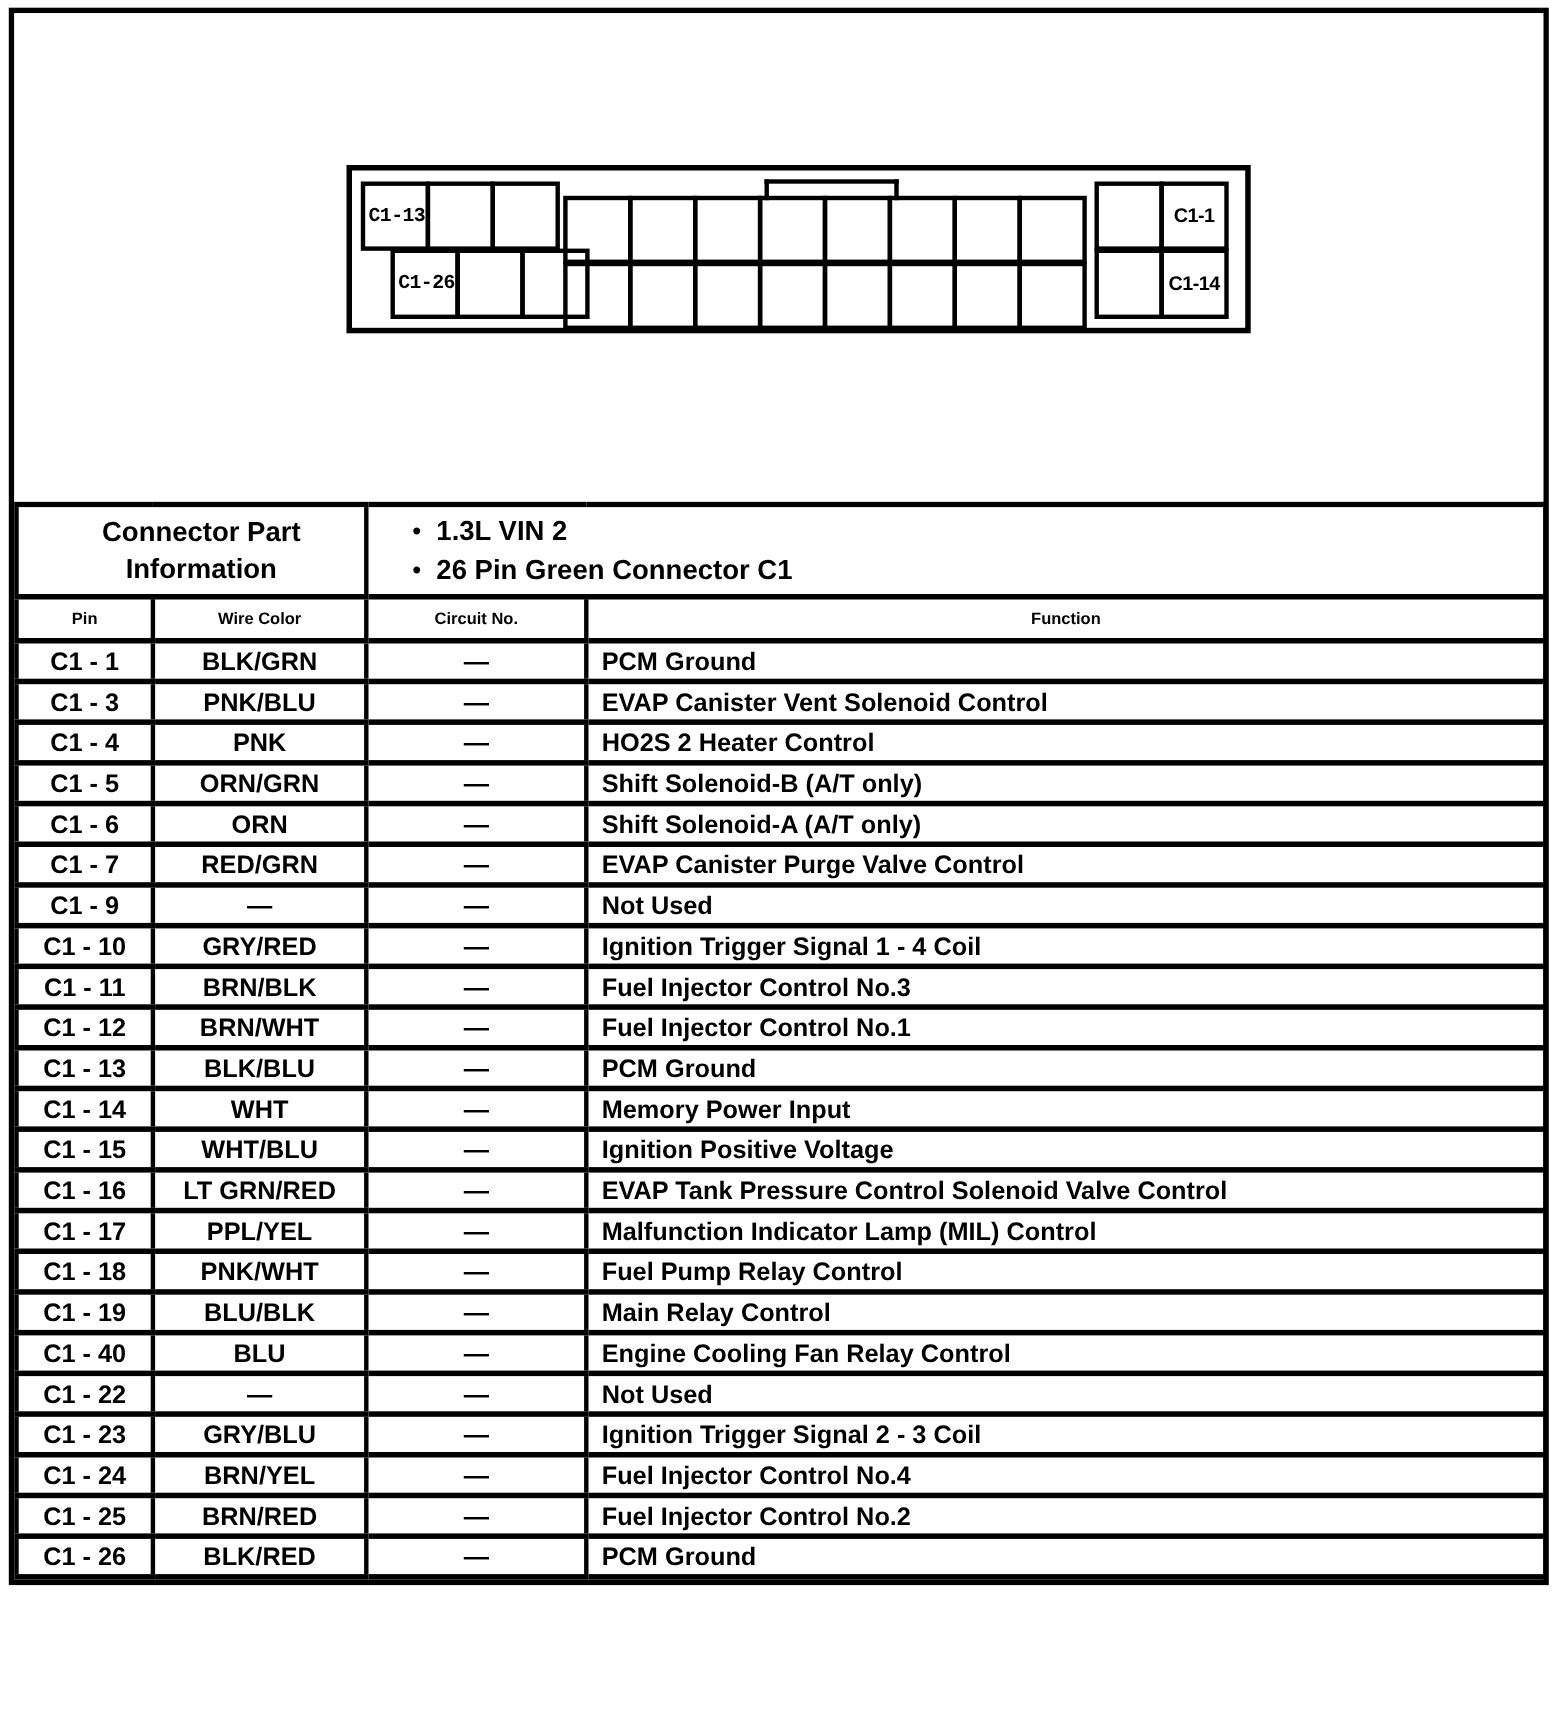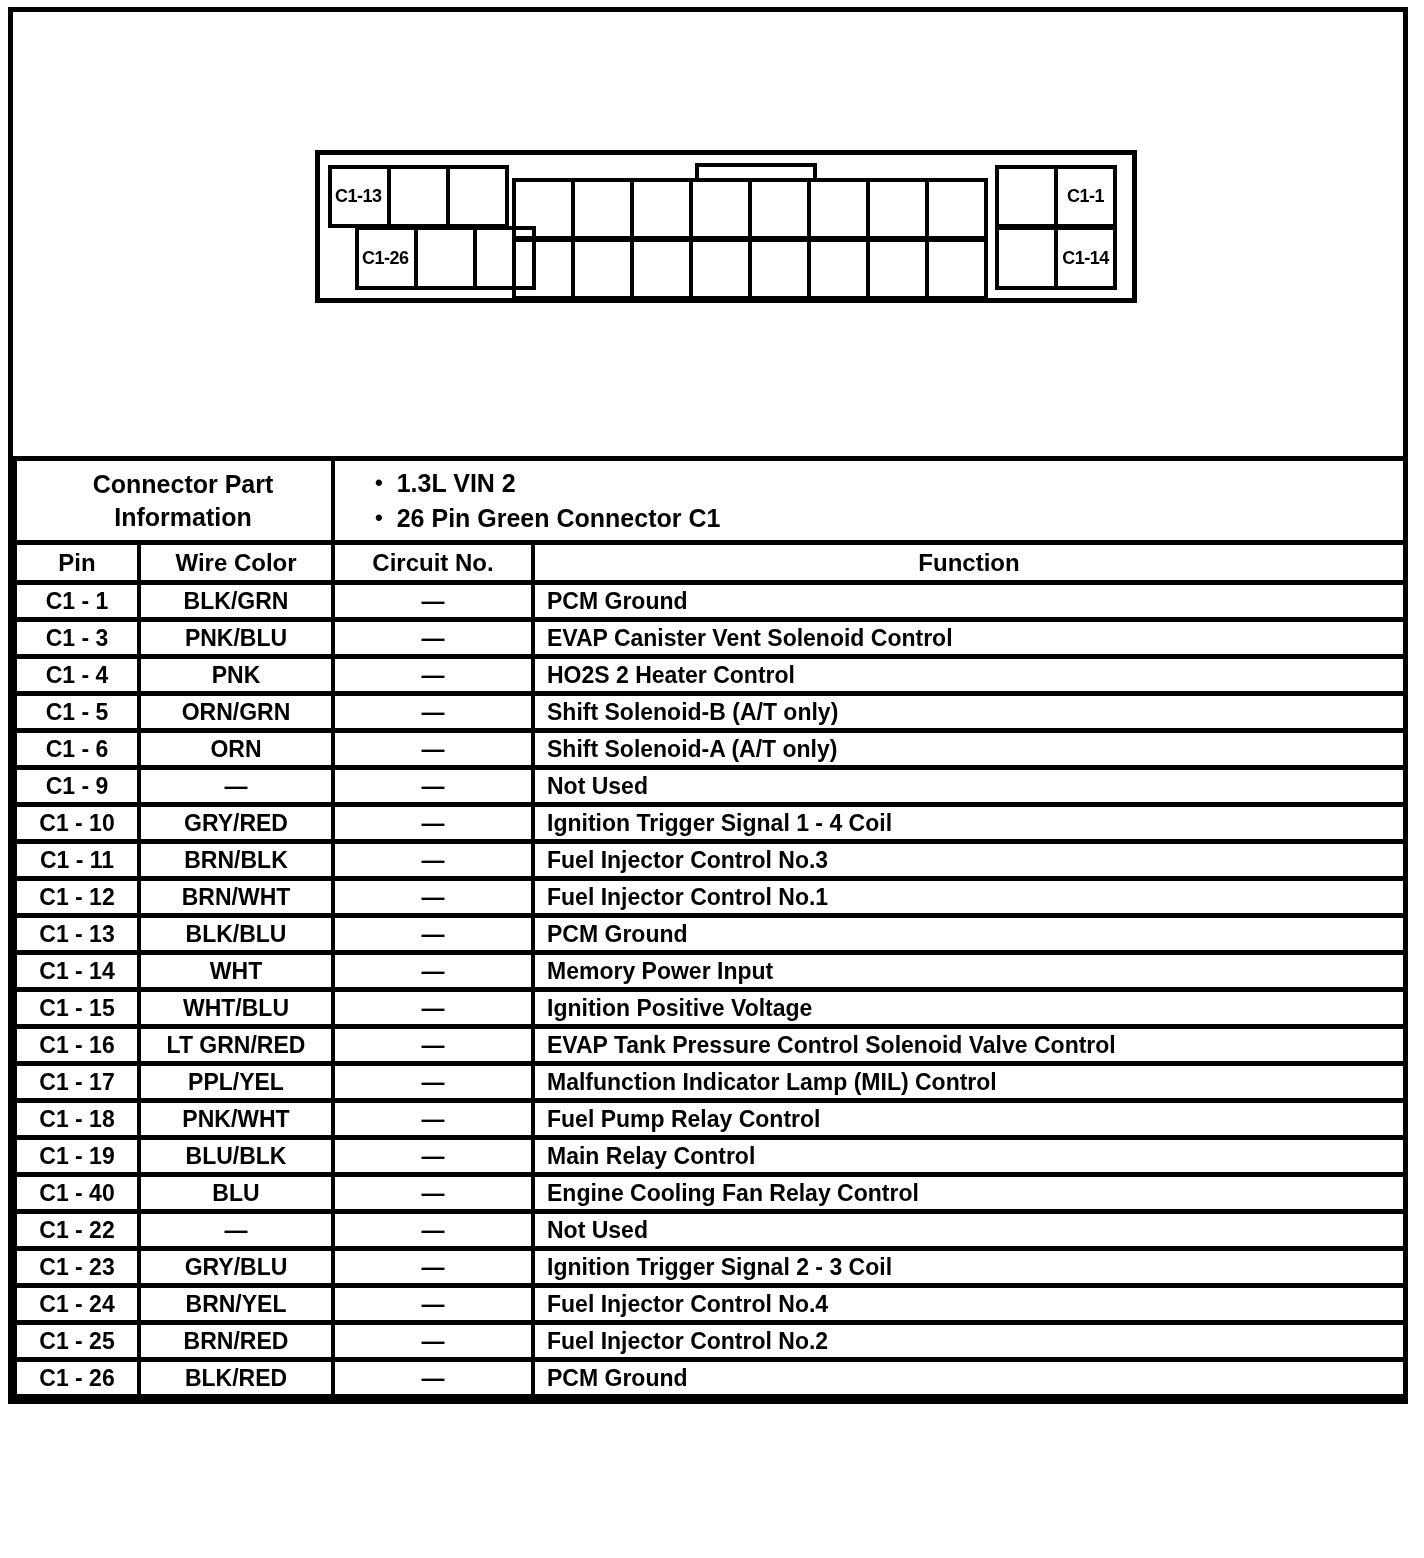--- a/index.html
+++ b/index.html
@@ -38,21 +38,21 @@
     border: 4px solid #000;
     margin-left: -4px;
     display: flex;
     align-items: center;
     justify-content: center;
     font-weight: bold;
     font-size: 18px;
     letter-spacing: -0.5px;
     white-space: nowrap;
   }
-  .pin-cell:first-child { margin-left: 0; }
+  .pin-cell:first-child { margin-left: 0; font-family: Liberation Mono, monospace; }
   .pin-cell.lbl-left { justify-content: flex-start; padding-left: 3px; }
   .g-left-top     { left: 315px; top: 153px; height: 63px; }
   .g-left-bottom  { left: 315px; top: 214px; height: 64px; padding-left: 27px; }
   .g-middle-top   { left: 499px; top: 166px; height: 62px; }
   .g-middle-bottom{ left: 499px; top: 226px; height: 62px; }
   .g-right-top    { left: 982px; top: 153px; height: 63px; align-items: center; }
   .g-right-bottom { left: 982px; top: 214px; height: 64px; }
   .g-left-top .pin-cell, .g-left-bottom .pin-cell,
   .g-right-top .pin-cell, .g-right-bottom .pin-cell { height: 100%; }
   .g-middle-top .pin-cell, .g-middle-bottom .pin-cell { height: 100%; }
@@ -75,21 +75,21 @@
     border-bottom-width: 5px;
     font-weight: bold;
     text-align: center;
     vertical-align: middle;
     overflow: hidden;
     white-space: nowrap;
   }
   tr.hdr1 { height: 84px; }
   tr.hdr2 { height: 40px; }
   tr.hdr1 td { font-size: 25px; }
-  tr.hdr2 th { font-size: 24px; }
+  tr.hdr2 th { font-size: 15px; }
   .part-info-title { line-height: 1.3; margin-left: 18px; }
   td.bullets-cell { text-align: left; padding-left: 40px; }
   .bullet-line { display: flex; align-items: center; margin: 6px 0; font-size: 25px; }
   .bullet-dot { display: inline-block; margin-right: 14px; font-size: 22px; }
   tbody.rows tr { height: 37px; }
   tbody.rows td { font-size: 23px; }
   tbody.rows td.fn { text-align: left; padding-left: 12px; }
 </style>
 </head>
 <body>
@@ -197,20 +197,26 @@
           <td>—</td>
           <td class="fn">Shift Solenoid-B (A/T only)</td>
         </tr>
         <tr>
           <td>C1 - 6</td>
           <td>ORN</td>
           <td>—</td>
           <td class="fn">Shift Solenoid-A (A/T only)</td>
         </tr>
         <tr>
+          <td>C1 - 7</td>
+          <td>RED/GRN</td>
+          <td>—</td>
+          <td class="fn">EVAP Canister Purge Valve Control</td>
+        </tr>
+        <tr>
           <td>C1 - 9</td>
           <td>—</td>
           <td>—</td>
           <td class="fn">Not Used</td>
         </tr>
         <tr>
           <td>C1 - 10</td>
           <td>GRY/RED</td>
           <td>—</td>
           <td class="fn">Ignition Trigger Signal 1 - 4 Coil</td>

